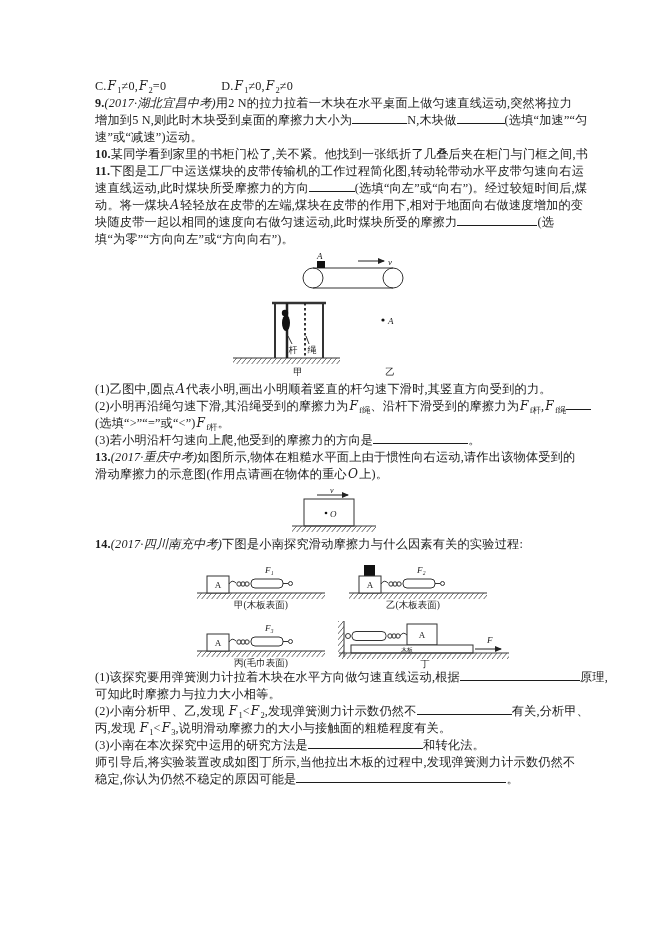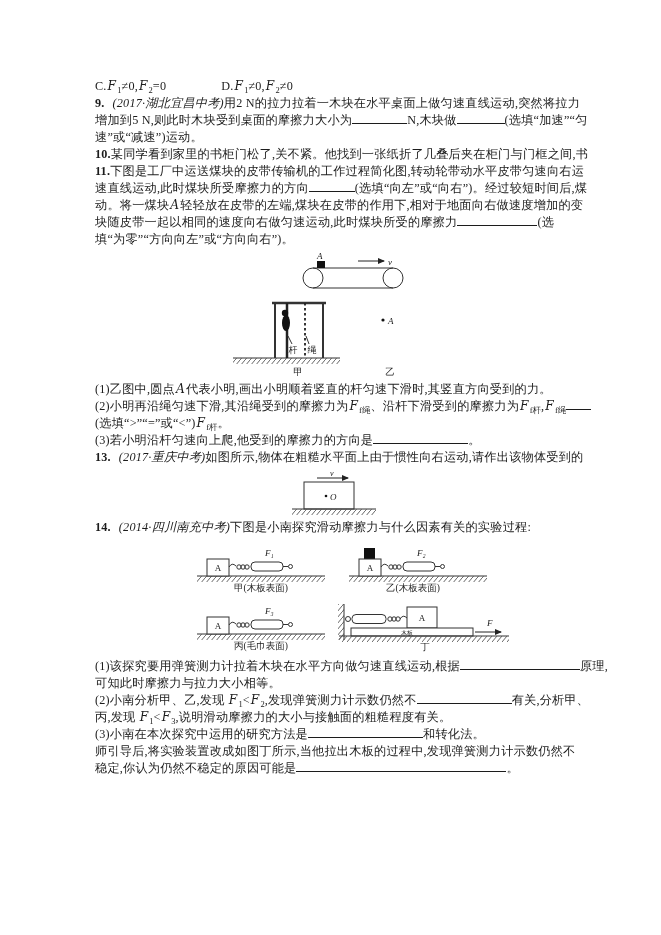--- a/index.html
+++ b/index.html
@@ -15,21 +15,21 @@
     font-family: "Liberation Serif", "DejaVu Serif", serif;
     color: #1c1c1c;
   }
   .tline {
     font-size: 12.2px;
     line-height: 17px;
     white-space: nowrap;
     letter-spacing: 0.2px;
   }
   .bold { font-weight: 700; }
-  .kai  { font-style: italic; margin-left: 8px; }
+  .kai  { font-style: italic; }
   .math { font-style: italic; font-family: "DejaVu Serif", serif; padding: 0 1px; }
   .tline sub { font-size: 8.5px; line-height: 0; letter-spacing: 0; }
   .blank {
     display: inline-block;
     height: 12px;
     border-bottom: 1px solid #1c1c1c;
     vertical-align: baseline;
   }
   .gap { display: inline-block; }
   .figwrap { line-height: 0; }
@@ -107,36 +107,37 @@
       <text x="160" y="81" text-anchor="middle" class="cap">乙</text>
     </svg>
   </div>
 
   <div>
       <div class="tline"><span class="">(1)乙图中,圆点</span><span class="math">A</span><span class="">代表小明,画出小明顺着竖直的杆匀速下滑时,其竖直方向受到的力。</span></div>
       <div class="tline"><span class="">(2)小明再沿绳匀速下滑,其沿绳受到的摩擦力为</span><span class="math">F</span><sub>f绳</sub><span class="">、沿杆下滑受到的摩擦力为</span><span class="math">F</span><sub>f杆</sub><span class="">,</span><span class="math">F</span><sub>f绳</sub><span class="blank" style="width: 25px;"></span></div>
       <div class="tline"><span class="">(选填“&gt;”“=”或“&lt;”)</span><span class="math">F</span><sub>f杆</sub><span class="">。</span></div>
       <div class="tline"><span class="">(3)若小明沿杆匀速向上爬,他受到的摩擦力的方向是</span><span class="blank" style="width: 95px;"></span><span class="">。</span></div>
       <div class="tline"><span class="bold ">13.</span><span class="kai ">(2017·重庆中考)</span><span class="">如图所示,物体在粗糙水平面上由于惯性向右运动,请作出该物体受到的</span></div>
+      <div class="tline"><span class="">滑动摩擦力的示意图(作用点请画在物体的重心</span><span class="math">O</span><span class="">上)。</span></div>
     </div>
 
   <div class="figwrap" style="margin:3px 0 2px 195px">
     <svg width="110" height="48">
       <line x1="27" y1="9" x2="58" y2="9" stroke="#222" marker-end="url(#ah)"></line>
       <text x="40" y="7" class="it" style="font-size:8px">v</text>
       <rect x="14" y="13" width="50" height="27" stroke="#333" fill="#fff"></rect>
       <circle cx="36" cy="27" r="1.3" fill="#111"></circle>
       <text x="40" y="31" class="it">O</text>
       <line x1="2" y1="40" x2="86" y2="40" stroke="#333"></line>
       <rect x="2" y="40" width="84" height="6" fill="url(#hatch)"></rect>
     </svg>
   </div>
 
   <div>
-      <div class="tline"><span class="bold ">14.</span><span class="kai ">(2014·四川南充中考)</span><span class="">下图是小南探究滑动摩擦力与什么因素有关的实验过程:</span></div>
+      <div class="tline"><span class="bold ">14.</span><span class="kai ">(2017·四川南充中考)</span><span class="">下图是小南探究滑动摩擦力与什么因素有关的实验过程:</span></div>
     </div>
 
   <div class="exprow" style="margin:6px 0 0 100px; gap:12px">
     <svg width="140" height="52">
       <line x1="2" y1="34" x2="130" y2="34" stroke="#333"></line>
       <rect x="2" y="34" width="128" height="6" fill="url(#hatch)"></rect>
       <rect x="12" y="17" width="22" height="17" stroke="#333" fill="#fff"></rect>
       <text x="23" y="29" text-anchor="middle">A</text>
       <path d="M34,25 q3,-5 7,-1" stroke="#333" fill="none"></path>
       <circle cx="44" cy="25" r="2.2" stroke="#333" fill="none"></circle>
@@ -196,21 +197,21 @@
       <rect x="14" y="28" width="122" height="8" stroke="#333" fill="#fff"></rect>
       <text x="64" y="34.5" class="sm">木板</text>
       <line x1="2" y1="36" x2="172" y2="36" stroke="#333"></line>
       <rect x="2" y="36" width="170" height="6" fill="url(#hatch)"></rect>
       <line x1="138" y1="32" x2="164" y2="32" stroke="#222" marker-end="url(#ah)"></line>
       <text x="150" y="26" class="it">F</text>
       <text x="88" y="50" text-anchor="middle" class="cap">丁</text>
     </svg>
   </div>
 
-  <div style="margin-top:6px">
+  <div style="">
       <div class="tline"><span class="">(1)该探究要用弹簧测力计拉着木块在水平方向做匀速直线运动,根据</span><span class="blank" style="width: 120px;"></span><span class="">原理,</span></div>
       <div class="tline"><span class="">可知此时摩擦力与拉力大小相等。</span></div>
       <div class="tline"><span class="">(2)小南分析甲、乙,发现 </span><span class="math">F</span><sub>1</sub><span class="">&lt;</span><span class="math">F</span><sub>2</sub><span class="">,发现弹簧测力计示数仍然不</span><span class="blank" style="width: 95px;"></span><span class="">有关,分析甲、</span></div>
       <div class="tline"><span class="">丙,发现 </span><span class="math">F</span><sub>1</sub><span class="">&lt;</span><span class="math">F</span><sub>3</sub><span class="">,说明滑动摩擦力的大小与接触面的粗糙程度有关。</span></div>
       <div class="tline"><span class="">(3)小南在本次探究中运用的研究方法是</span><span class="blank" style="width: 115px;"></span><span class="">和转化法。</span></div>
       <div class="tline"><span class="">师引导后,将实验装置改成如图丁所示,当他拉出木板的过程中,发现弹簧测力计示数仍然不</span></div>
       <div class="tline"><span class="">稳定,你认为仍然不稳定的原因可能是</span><span class="blank" style="width: 210px;"></span><span class="">。</span></div>
     </div>
 
 </div>

